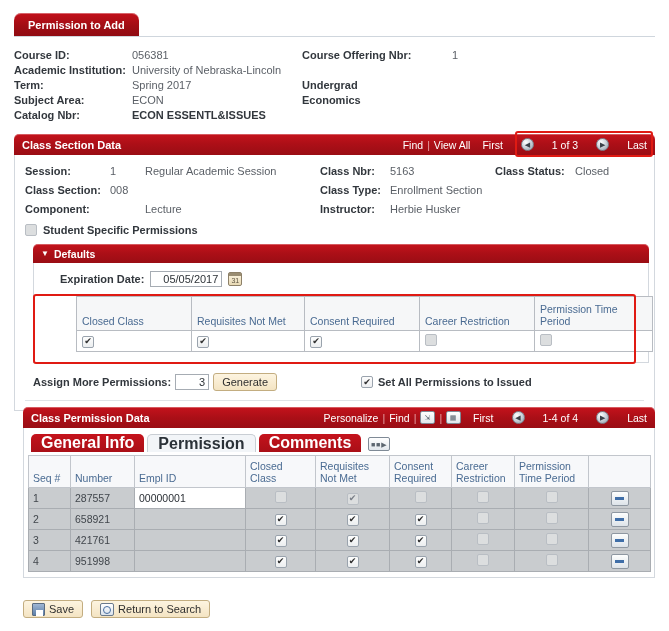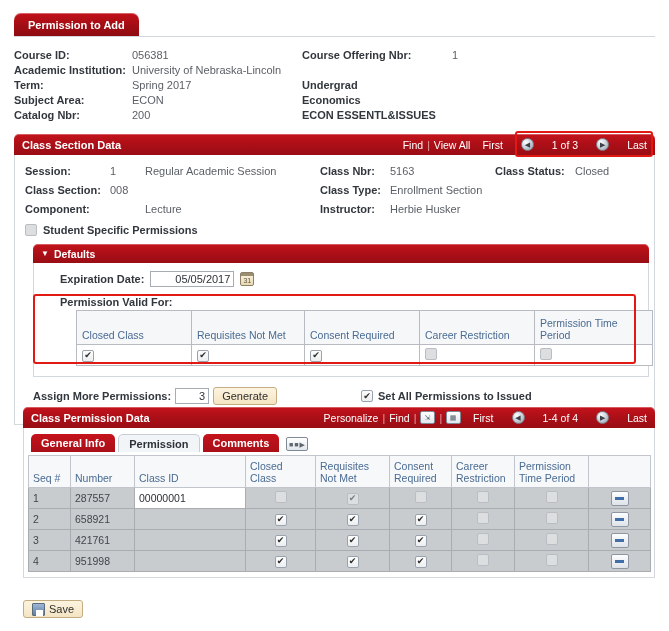--- a/index.html
+++ b/index.html
@@ -185,21 +185,21 @@
   #sec2 { position: absolute; left: 23px; top: 407px; width: 632px; }
   #sec2 .body {
     border: 1px solid #d3d8de; border-top: none;
     background: #ffffff; padding: 4px 4px 5px 4px;
   }
   .tabs { display: flex; align-items: flex-end; gap: 3px; padding: 2px 0 3px 3px; }
   .tab {
     height: 18px; padding: 0 10px;
     display: flex; align-items: center;
     border-radius: 5px 5px 0 0;
-    font-size: 11px; font-weight: bold; white-space: nowrap;
+    font-size: 16px; font-weight: bold; white-space: nowrap;
   }
   .tab.inactive {
     background: linear-gradient(180deg,#c5131c 0%,#a90f17 100%);
     color: #ffffff;
   }
   .tab.active {
     background: #f2f5f8; color: #2b3238;
     border: 1px solid #c9ced4; border-bottom: none;
   }
   .expandico {
@@ -295,21 +295,20 @@
       <div class="hdr-val">Spring 2017</div>
       <div class="hdr-lbl2">Undergrad</div>
     </div>
     <div class="hdr-row">
       <div class="hdr-lbl">Subject Area:</div>
       <div class="hdr-val">ECON</div>
       <div class="hdr-lbl2">Economics</div>
     </div>
     <div class="hdr-row">
       <div class="hdr-lbl">Catalog Nbr:</div>
-      <div class="hdr-val">200</div>
       <div class="hdr-lbl2">ECON ESSENTL&amp;ISSUES</div>
     </div>
   </div>
 
   <div id="sec1">
     <div class="grpbar">
       <span class="grptitle">Class Section Data</span>
       <span class="spacer"></span>
       <span class="bar-links">
         <a>Find</a>
@@ -357,26 +356,25 @@
 
       <div id="defaults">
         <div class="grpbar sub">
           <span class="tri">▼</span>
           <span class="grptitle">Defaults</span>
         </div>
         <div class="body">
 
           <div class="exp-row">
             <span class="exp-lbl">Expiration Date:</span>
-            <input class="txtbox" style="width: 84px;" value="05/05/2017">
+            <input class="txtbox" style="width: 72px;" value="05/05/2017">
             <span class="calico">31</span>
           </div>
 
           <div class="pvf-wrap">
-            <div class="pvf-title">Permission Valid For:</div>
             <table class="grid pvf">
               <colgroup>
                 <col style="width:115px">
                   <col style="width:113px">
                   <col style="width:115px">
                 <col style="width:115px">
                   <col style="width:118px">
               </colgroup>
               <thead>
                 <tr>
@@ -464,21 +462,21 @@
             <col style="width:74px">
             <col style="width:62px">
           <col style="width:63px">
             <col style="width:74px">
             <col style="width:62px">
         </colgroup>
         <thead>
           <tr>
             <th>Seq #</th>
             <th>Number</th>
-            <th>Class ID</th>
+            <th>Empl ID</th>
             <th>Closed Class</th>
             <th>Requisites Not Met</th>
             <th>Consent Required</th>
             <th>Career Restriction</th>
             <th>Permission Time Period</th>
             <th></th>
           </tr>
         </thead>
         <tbody>
 
@@ -568,18 +566,22 @@
         </tbody>
       </table>
     </div>
   </div>
 
   <div class="footer">
     <button class="btn">
       <span class="ico-save"></span>
       <span>Save</span>
     </button>
+    <button class="btn">
+      <span class="ico-search"></span>
+      <span>Return to Search</span>
+    </button>
   </div>
 
   <div class="annot" id="annot-nav"></div>
   <div class="annot" id="annot-pvf"></div>
 
 </div>
 
 </body></html>

